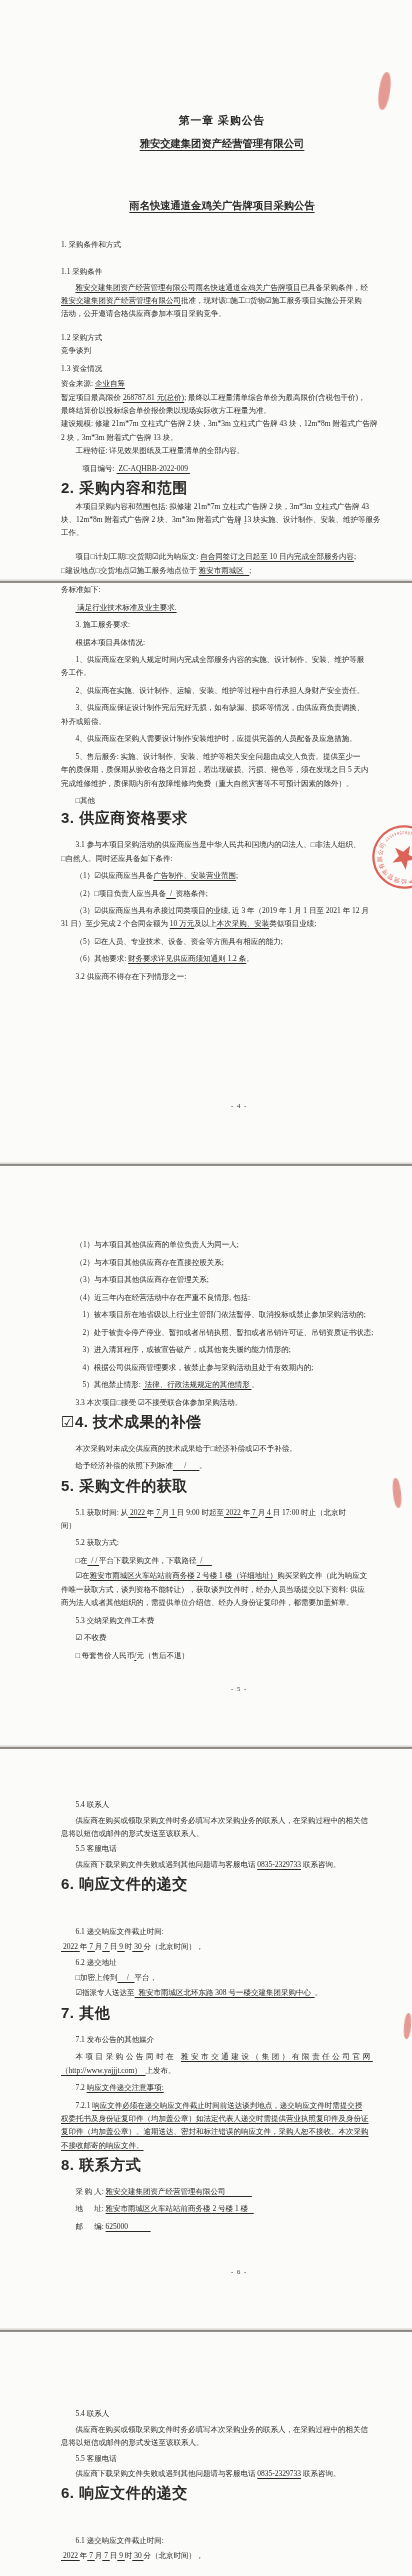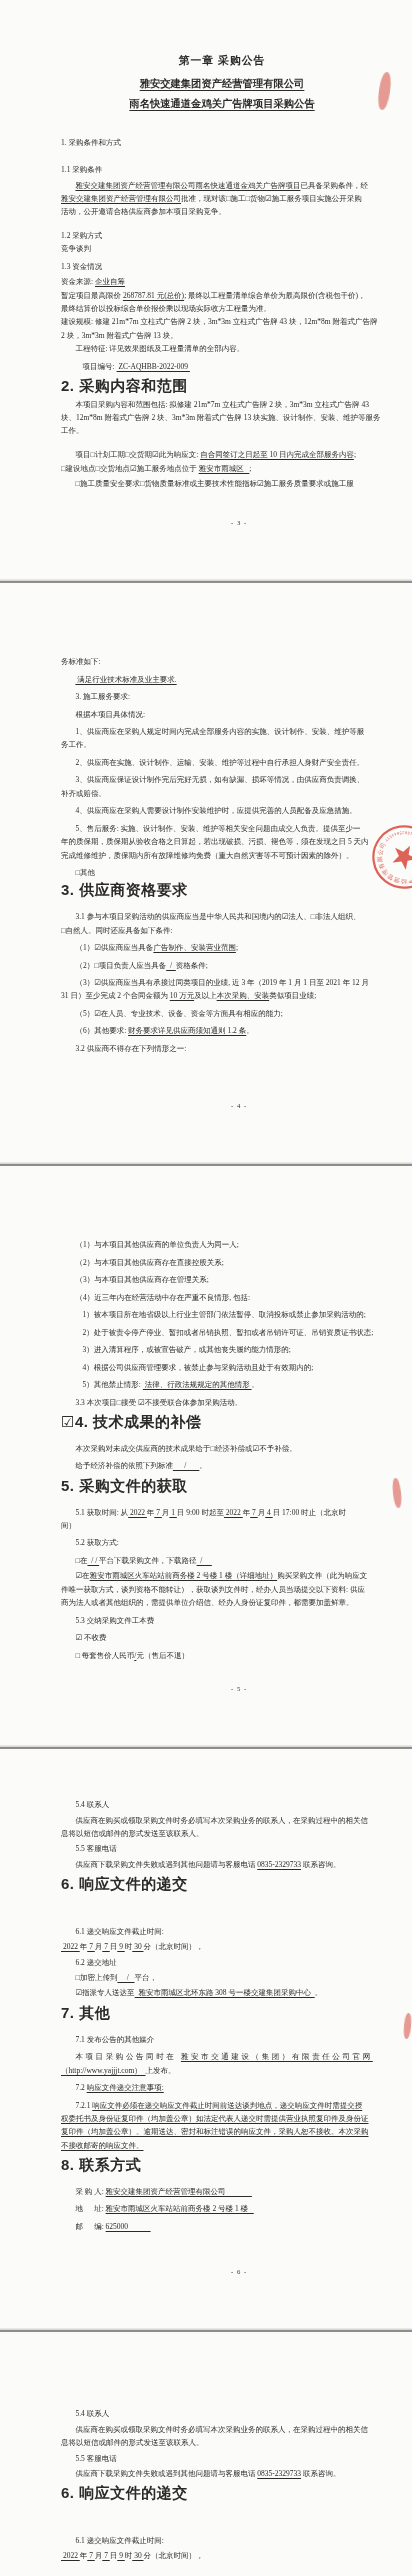--- a/index.html
+++ b/index.html
@@ -6,21 +6,21 @@
   body{width:412px;}
   #doc{width:412px;}
   .pg{position:relative;width:412px;height:579px;background:#fbfbf9;overflow:hidden;}
   .gapline{height:4.1px;background:linear-gradient(#f0efec,#d9d7d3 40%,#6e6b67 72%,#aeaba6);}
   .ct{padding-left:61px;padding-right:29px;}
   .ln{position:relative;height:13.4px;line-height:13.4px;white-space:nowrap;
       font-family:"Liberation Serif","DejaVu Serif","DejaVu Sans",serif;
       font-size:7.5px;color:#2c2b29;}
   .tt{height:17.5px;line-height:17.5px;text-align:center;font-family:"Liberation Sans","DejaVu Sans",sans-serif;
       font-weight:700;font-size:10.8px;letter-spacing:1px;}
-  .ts{height:20.6px;line-height:20.6px;text-align:center;font-weight:700;font-size:10.3px;}
+  .ts{height:20.6px;line-height:20.6px;text-align:center;font-weight:700;font-size:10.3px;margin-top:42px;}
   .ts .u{text-underline-offset:2.6px;}
   .h1{height:18.5px;line-height:18.5px;font-family:"Liberation Sans","DejaVu Sans",sans-serif;
       font-weight:700;font-size:15px;letter-spacing:0.5px;}
   .i1{padding-left:14.4px;}
   .i2{padding-left:21.6px;}
   .g1{margin-top:4.1px;}
   .g2{margin-top:2px;}
   .g3{margin-top:10.3px;}
   .g4{margin-top:13.4px;}
   .g5{margin-top:21.6px;}
@@ -30,21 +30,21 @@
   .pgnum{position:absolute;bottom:53px;left:231px;font-family:"Liberation Serif","DejaVu Serif",serif;
       font-size:6.7px;color:#333;letter-spacing:1px;}
   .streak{position:absolute;border-radius:46%;filter:blur(0.6px);}
   .stampbox{position:absolute;}
 </style>
 </head>
 <body>
 
 <div id="doc">
     <div class="pg">
-      <div class="ct" style="padding-top: 52px;">
+      <div class="ct" style="padding-top: 112px;">
         <div class="ln tt"><span>第一章 采购公告</span></div>
         <div class="ln ts g1"><span class="u">雅安交建集团资产经营管理有限公司</span></div>
         <div class="ln ts"><span class="u">雨名快速通道金鸡关广告牌项目采购公告</span></div>
         <div class="ln b g5"><span>1. 采购条件和方式</span></div>
         <div class="ln b g4"><span>1.1 采购条件</span></div>
         <div class="ln b i1 g2"><span class="u">雅安交建集团资产经营管理有限公司雨名快速通道金鸡关广告牌项目</span><span>已具备采购条件，经</span></div>
         <div class="ln b"><span class="u">雅安交建集团资产经营管理有限公司</span><span>批准，现对该□施工□货物☑施工服务项目实施公开采购</span></div>
         <div class="ln b"><span>活动，公开邀请合格供应商参加本项目采购竞争。</span></div>
         <div class="ln b g3"><span>1.2 采购方式</span></div>
         <div class="ln b"><span>竞争谈判</span></div>
@@ -62,21 +62,21 @@
         <div class="ln b"><span>工作。</span></div>
         <div class="ln b i1 g3"><span>项目□计划工期□交货期☑此为响应文: </span><span class="u">自合同签订之日起至 10 日内完成全部服务内容</span><span>;</span></div>
         <div class="ln b"><span>□建设地点□交货地点☑施工服务地点位于 </span><span class="u">雅安市雨城区&nbsp;&nbsp;&nbsp;</span><span>;</span></div>
         <div class="ln b i1 g2"><span>□施工质量安全要求□货物质量标准或主要技术性能指标☑施工服务质量要求或施工服</span></div>
       </div>
       <div class="streak" style="left: 379px; top: 72px; width: 11.3px; height: 38px; background: rgba(208, 60, 45, 0.5); transform: rotate(8deg);"></div>
       <div class="pgnum">- 3 -</div>
     </div>
     <div class="gapline"></div>
     <div class="pg">
-      <div class="ct" style="padding-top: 72px;">
+      <div class="ct" style="">
         <div class="ln b"><span>务标准如下:</span></div>
         <div class="ln b i1 g1"><span class="u">&nbsp;满足行业技术标准及业主要求.</span></div>
         <div class="ln b i1 g1"><span>3. 施工服务要求:</span></div>
         <div class="ln b i1 g1"><span>根据本项目具体情况:</span></div>
         <div class="ln b i1 g1"><span>1、供应商应在采购人规定时间内完成全部服务内容的实施、设计制作、安装、维护等服</span></div>
         <div class="ln b"><span>务工作。</span></div>
         <div class="ln b i1 g1"><span>2、供应商在实施、设计制作、运输、安装、维护等过程中自行承担人身财产安全责任。</span></div>
         <div class="ln b i1 g1"><span>3、供应商应保证设计制作完后完好无损，如有缺漏、损坏等情况，由供应商负责调换、</span></div>
         <div class="ln b"><span>补齐或赔偿。</span></div>
         <div class="ln b i1 g1"><span>4、供应商应在采购人需要设计制作安装维护时，应提供完善的人员配备及应急措施。</span></div>

